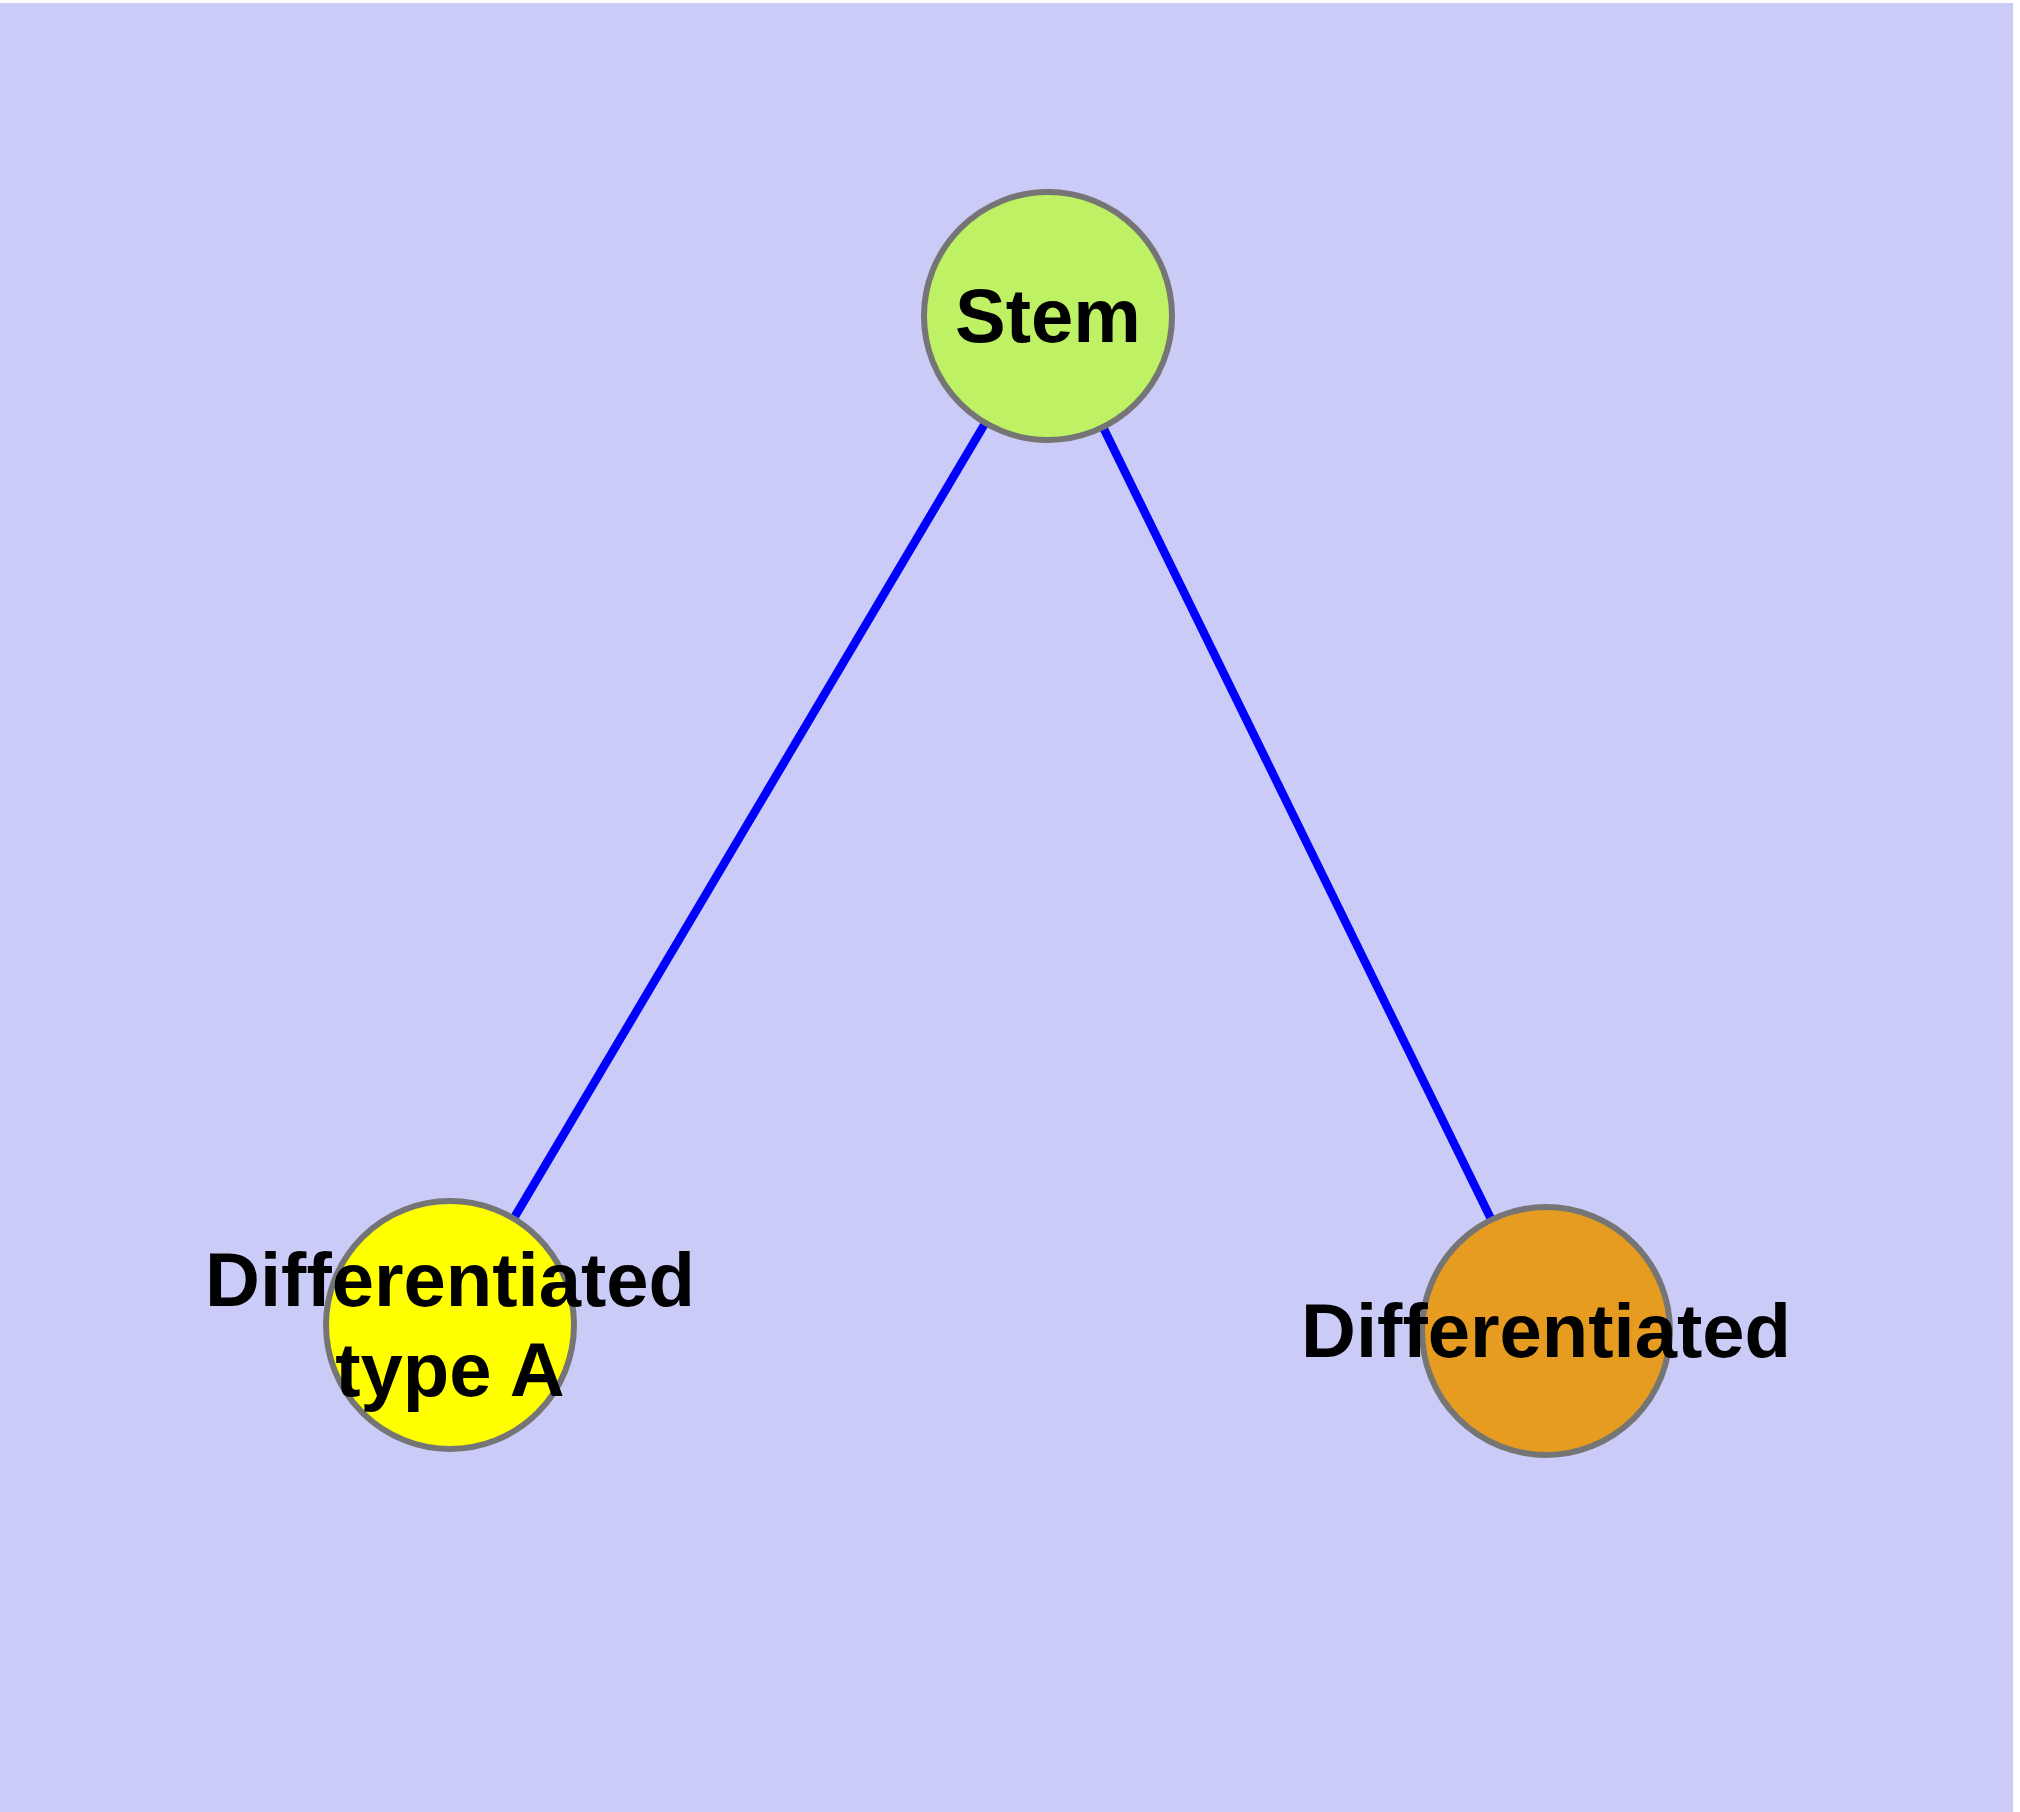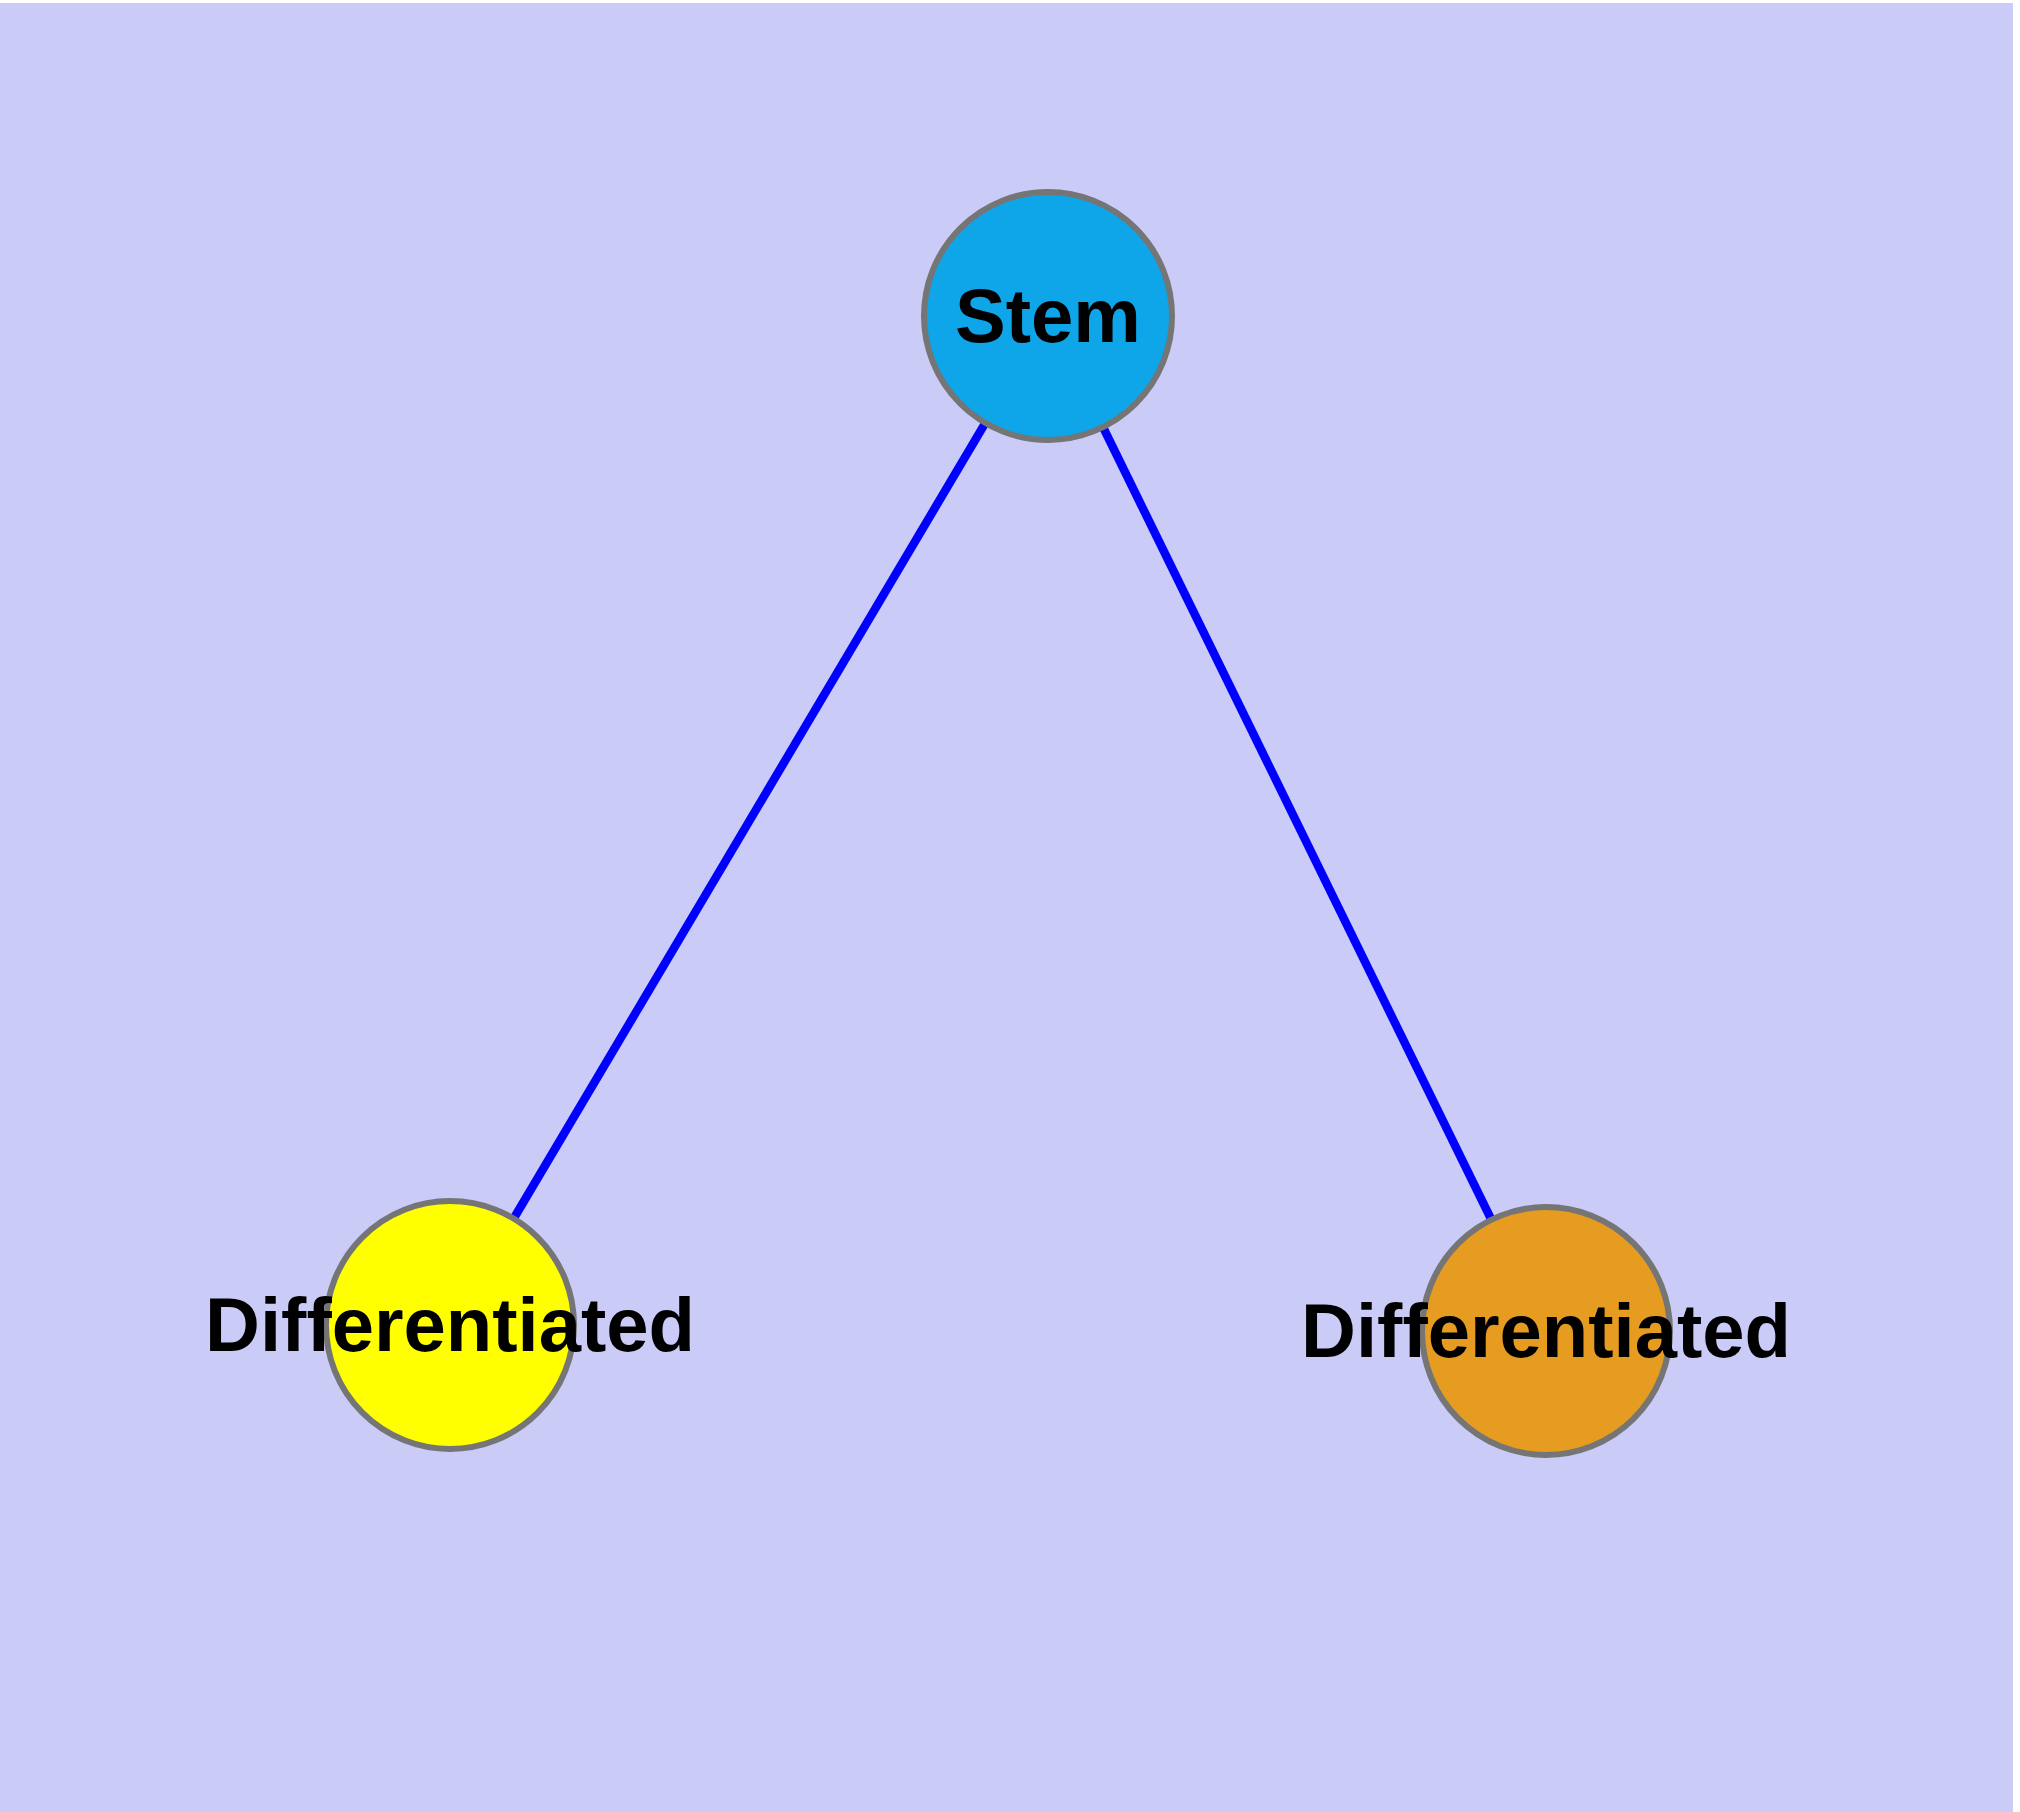--- a/index.html
+++ b/index.html
@@ -58,29 +58,30 @@
 
 <div class="canvas" style="width: 2021px; height: 1812px; background: rgb(255, 255, 255);">
 
   <div class="plot-area" style="background: rgb(203, 203, 248);"></div>
 
   <svg class="edge-layer" viewBox="0 0 2384 2138" xmlns="http://www.w3.org/2000/svg">
     <line stroke-linecap="butt" x1="1237" y1="373" x2="531" y2="1564" stroke="#0000FF" stroke-width="10"></line>
     <line stroke-linecap="butt" x1="1237" y1="373" x2="1824" y2="1571" stroke="#0000FF" stroke-width="10"></line>
   </svg>
 
-  <div class="node" style="left: 921px; top: 189px; width: 254px; height: 254px; background: #0ea5e9; border-color: rgb(117, 117, 117); border-width: 6px;">
+  <div class="node" style="left: 921px; top: 189px; width: 254px; height: 254px; background: #bef264; border-color: rgb(117, 117, 117); border-width: 6px;">
     <div class="node-label" style="color: rgb(0, 0, 0);">
       <span>Stem</span>
     </div>
   </div>
 
   <div class="node" style="left: 323px; top: 1198px; width: 254px; height: 254px; background: rgb(255, 255, 0); border-color: rgb(117, 117, 117); border-width: 6px;">
     <div class="node-label" style="color: rgb(0, 0, 0);">
       <span>Differentiated</span>
+      <span>type A</span>
     </div>
   </div>
 
   <div class="node" style="left: 1419px; top: 1204px; width: 254px; height: 254px; background: rgb(229, 156, 33); border-color: rgb(117, 117, 117); border-width: 6px;">
     <div class="node-label" style="color: rgb(0, 0, 0);">
       <span>Differentiated</span>
     </div>
   </div>
 
 </div>

